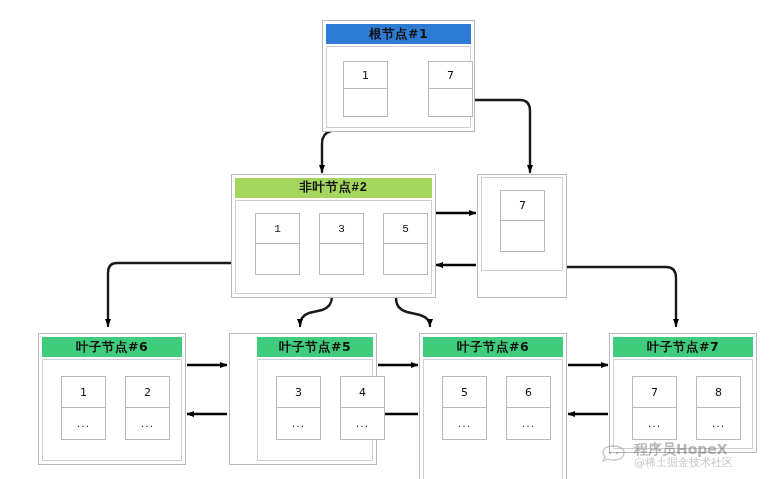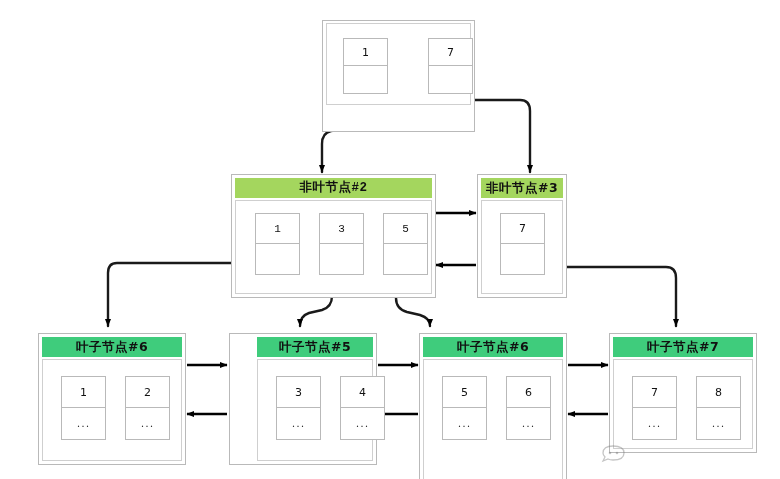--- a/index.html
+++ b/index.html
@@ -166,20 +166,21 @@
     <path d="M 227,414 L 187,414" stroke="#000000" stroke-width="2.3" fill="none" marker-end="url(#ah)"></path>
 
     <path d="M 378,365 L 418,365" stroke="#000000" stroke-width="2.3" fill="none" marker-end="url(#ah)"></path>
     <path d="M 418,414 L 378,414" stroke="#000000" stroke-width="2.3" fill="none" marker-end="url(#ah)"></path>
 
     <path d="M 568,365 L 608,365" stroke="#000000" stroke-width="2.3" fill="none" marker-end="url(#ah)"></path>
     <path d="M 608,414 L 568,414" stroke="#000000" stroke-width="2.3" fill="none" marker-end="url(#ah)"></path>
   </svg>
 
   <div class="node" id="n-root" style="left:322px; top:20px; width:153px; height:112px;">
+    <div class="node-header root">根节点#1</div>
     <div class="node-body">
       <div class="cells" style="left:16px; top:14px;">
         <div class="cell" style="width:45px;height:56px;">
           <div class="cell-key">1</div>
           <div class="cell-ptr"></div>
         </div>
         <div class="cell-gap" style="width:40px;"></div>
         <div class="cell" style="width:45px;height:56px;">
           <div class="cell-key">7</div>
           <div class="cell-ptr"></div>
@@ -204,21 +205,20 @@
         <div class="cell-gap" style="width:19px;"></div>
         <div class="cell" style="width:45px;height:62px;">
           <div class="cell-key">5</div>
           <div class="cell-ptr"></div>
         </div>
       </div>
     </div>
   </div>
 
   <div class="node" id="n-branch3" style="left:477px; top:174px; width:90px; height:124px;">
-    <div class="node-header branch">非叶节点#3</div>
     <div class="node-body">
       <div class="cells" style="left:18px; top:12px;">
         <div class="cell" style="width:45px;height:62px;">
           <div class="cell-key">7</div>
           <div class="cell-ptr"></div>
         </div>
       </div>
     </div>
   </div>
 
@@ -289,15 +289,19 @@
       </div>
     </div>
   </div>
 
   <div id="watermark">
     <svg class="wm-mark" viewBox="0 0 30 26">
       <path d="M3,11 Q3,4 13,4 Q24,4 24,11 Q24,18 13,18 Q10,18 8,17 L3,19 L5,15 Q3,13 3,11 Z" fill="none" stroke="#777777" stroke-width="1.3"></path>
       <circle cx="10" cy="11" r="1.3" fill="#777777"></circle>
       <circle cx="17" cy="11" r="1.3" fill="#777777"></circle>
     </svg>
+    <div class="wm-text">
+      <div class="wm-line1">程序员HopeX</div>
+      <div class="wm-line2">@稀土掘金技术社区</div>
+    </div>
   </div>
 
 </div>
 
 </body></html>

